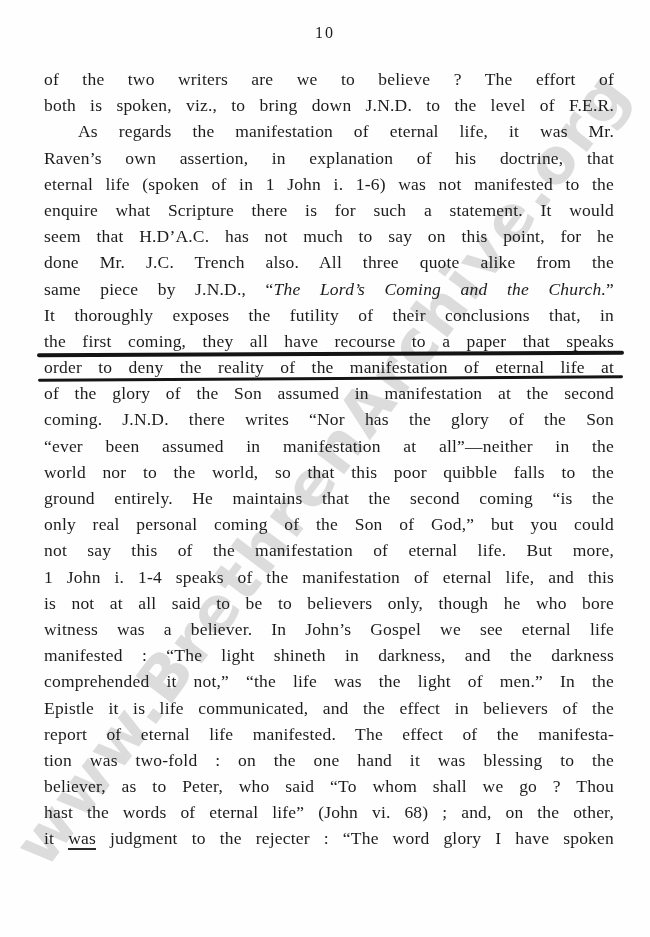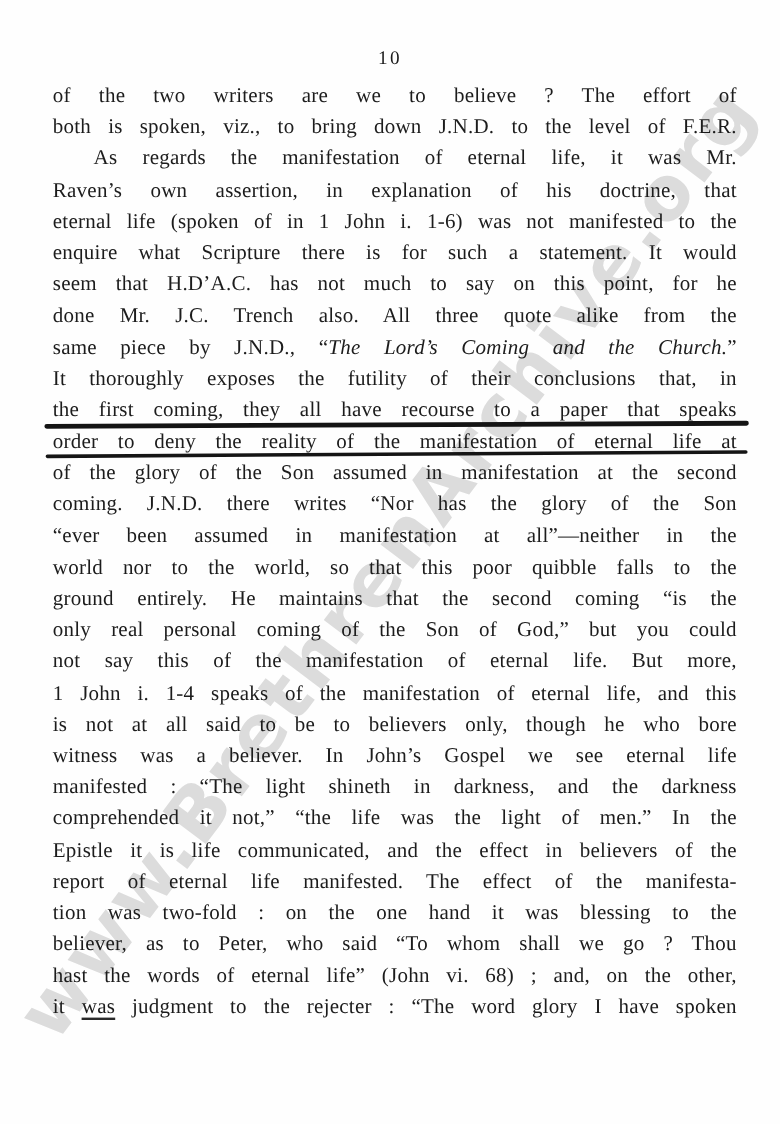--- a/index.html
+++ b/index.html
@@ -30,21 +30,20 @@
     user-select: none;
   }
   .pagenum {
     position: relative;
     z-index: 1;
     text-align: center;
     padding-top: 24px;
     font-size: 16px;
     letter-spacing: 2px;
     color: var(--ink, #1c1c1c);
-    margin-top: 16px;
   }
   .text-block {
     position: absolute;
     left: 44px;
     top: 51px;
     width: 570px;
     z-index: 1;
     margin-top: 15px;
   }
   .line {

